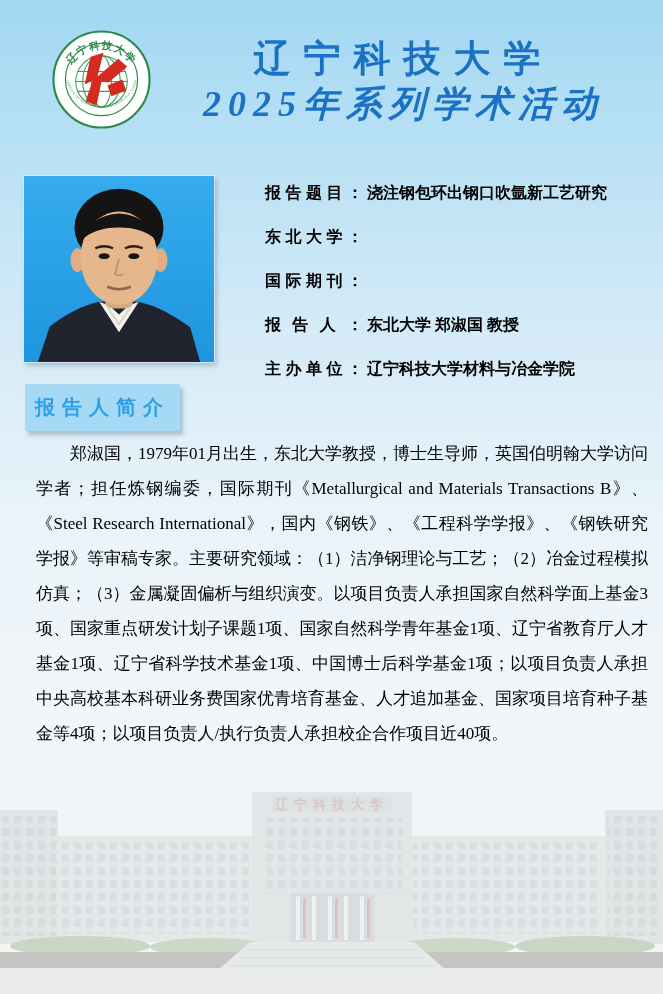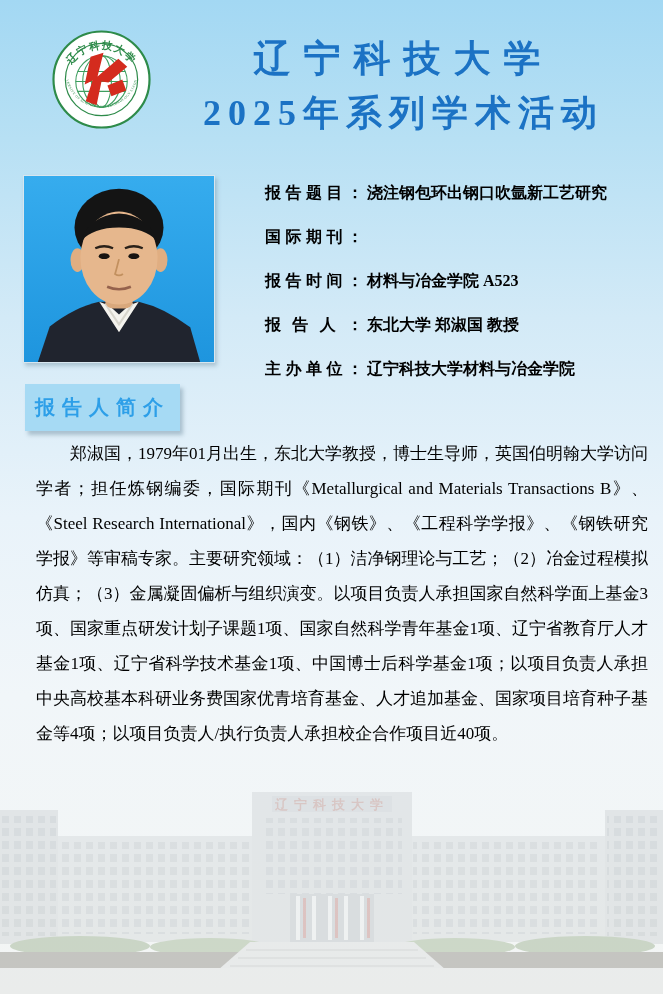--- a/index.html
+++ b/index.html
@@ -14,21 +14,21 @@
   }
   .watermark { position:absolute; left:0; bottom:0; width:663px; height:220px; opacity:.34; pointer-events:none; }
   .logo { position:absolute; left:52px; top:30px; width:99px; height:99px; }
   .titles { position:absolute; left:150px; right:6px; top:36px; text-align:center; }
   .title-line1 {
     font-size:37px; font-weight:bold; color:#1B72C4;
     letter-spacing:13px; line-height:1.25;
   }
   .title-line2 {
     font-size:36px; font-weight:bold; color:#1B72C4;
-    letter-spacing:7px; margin-top:9px; line-height:1.25;
+    letter-spacing:7px; line-height:1.25;font-style:italic;
   }
   .photo-frame {
     position:absolute; left:23px; top:175px; width:192px; height:188px;
     border:1px solid #d7e6ef; box-shadow:2px 3px 4px rgba(90,120,140,.35);
     background:#2BA6E9;
   }
   .photo-frame svg { display:block; }
   .info-list { position:absolute; left:265px; top:183px; right:10px; }
   .info-row { display:flex; margin-bottom:24px; font-size:16px; font-weight:bold; line-height:20px; }
   .info-label {
@@ -180,25 +180,24 @@
       <path d="M84 112 Q96 117 108 112" stroke="#95624C" stroke-width="2.6" fill="none"></path>
     </svg>
   </div>
 
   <div class="info-list">
     <div class="info-row">
       <span class="info-label">报告题目：</span>
       <span class="info-value">浇注钢包环出钢口吹氩新工艺研究</span>
     </div>
     <div class="info-row">
+      <span class="info-label">东北大学：</span>
+    </div>
+    <div class="info-row">
       <span class="info-label">国际期刊：</span>
-    </div>
-    <div class="info-row">
-      <span class="info-label">报告时间：</span>
-      <span class="info-value">材料与冶金学院 A523</span>
     </div>
     <div class="info-row">
       <span class="info-label">报告人：</span>
       <span class="info-value">东北大学 郑淑国 教授</span>
     </div>
     <div class="info-row">
       <span class="info-label">主办单位：</span>
       <span class="info-value">辽宁科技大学材料与冶金学院</span>
     </div>
   </div>

